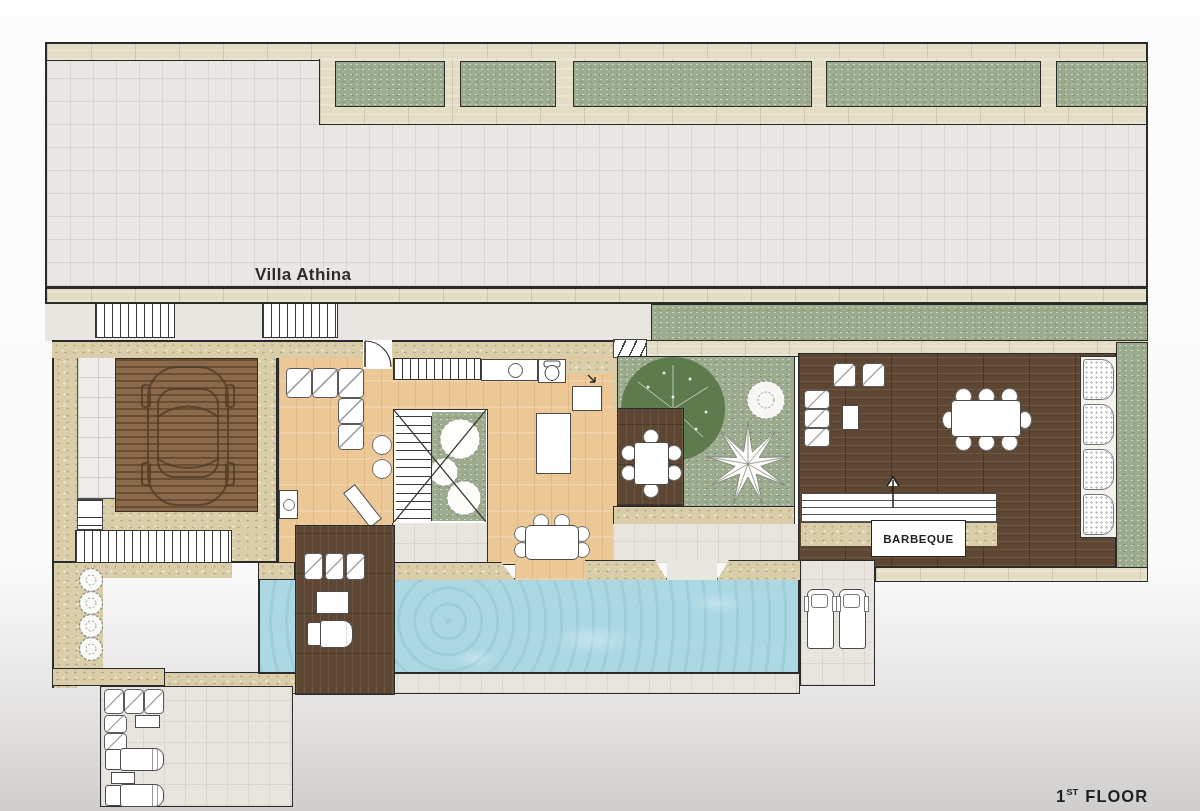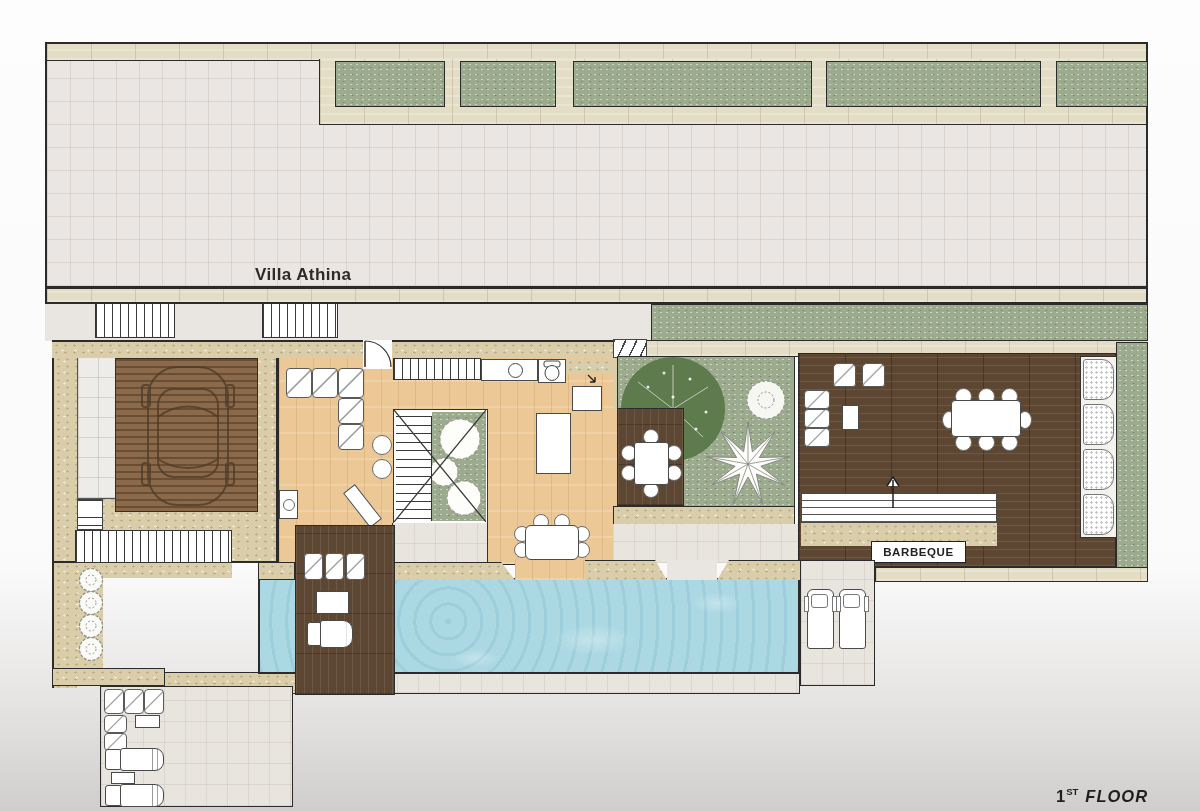--- a/index.html
+++ b/index.html
@@ -28,21 +28,21 @@
   .m-wtiles{background-color:#edece8;background-image:repeating-linear-gradient(0deg,rgba(150,150,145,.3) 0 1px,transparent 1px 20px),repeating-linear-gradient(90deg,rgba(150,150,145,.3) 0 1px,transparent 1px 20px);}
   .w{background:#fff;border:1.3px solid #4a4a4a;}
   .seat{background:#fff;border:1.4px solid #5a5a5a;border-radius:4px;background-image:linear-gradient(135deg,transparent 44%,rgba(120,120,120,.8) 48%,transparent 52%);}
   .cc{border-radius:50%;background:#fff;border:1.3px solid #6a6a6a;}
   .bl{border:1.5px solid var(--line);}
   .bl2{border:2px solid var(--line);}
   .lounger-h{background:#fff;border:1.2px solid #777;border-radius:3px 12px 12px 3px;background-image:radial-gradient(rgba(150,150,150,.55) 1px,transparent 1.3px);background-size:5px 5px;background-position:0 0;}
   .villa-title{font-size:17px;font-weight:bold;color:#2f2b29;letter-spacing:.4px;}
   .floor-label{font-size:16.5px;font-weight:bold;color:#1f1f1f;letter-spacing:1px;}
   .floor-label sup{font-size:9.5px;vertical-align:7px;letter-spacing:0;}
-  .floor-word{margin-left:7px;font-style:italic;}
+  .floor-word{margin-left:7px;}
   .bbq-box{background:#fff;border:1.8px solid #222;display:flex;align-items:center;justify-content:center;font-size:11.5px;font-weight:bold;color:#222;letter-spacing:.6px;}
 </style>
 </head>
 <body>
 
 <div class="plan">
   <div class="abs backdrop"></div>
 
   <div class="abs m-terrace bl2" style="left:45px;top:42px;width:1103px;height:246px;">
     <div class="abs m-band" style="left:0;top:0;width:1099px;height:17px;border-bottom:1.5px solid var(--line);"></div>
@@ -232,21 +232,21 @@
       <div class="abs lounger-h" style="left:2px;top:137px;width:31px;height:41px;"></div>
     </div>
     <div class="abs w" style="left:2px;top:139px;width:196px;height:30px;background-image:repeating-linear-gradient(180deg,transparent 0 6px,#555 6px 7px);"></div>
     <svg class="abs" style="left:86px;top:122px;" width="16" height="34" viewBox="0 0 16 34">
       <path d="M8,32 L8,4 M2,10 L8,1 L14,10" stroke="#222" stroke-width="1.5" fill="#fff"></path>
     </svg>
     <div class="abs m-stone" style="left:2px;top:169px;width:196px;height:23px;"></div>
   </div>
   <div class="abs m-grass bl" style="left:1116px;top:342px;width:32px;height:226px;"></div>
   <div class="abs m-band bl" style="left:875px;top:567px;width:273px;height:15px;"></div>
-  <div class="abs bbq-box" style="left:871px;top:541px;width:95px;height:22px;">
+  <div class="abs bbq-box" style="left:871px;top:520px;width:95px;height:37px;">
     <span>BARBEQUE</span>
   </div>
 
   <div class="abs m-terrace2 bl" style="left:800px;top:560px;width:75px;height:126px;">
     <div class="abs w" style="left:6px;top:28px;width:27px;height:60px;border-radius:6px 6px 3px 3px;">
       <div class="abs" style="left:3px;top:4px;width:17px;height:14px;border:1.1px solid #777;border-radius:3px;"></div>
       <div class="abs" style="left:-4px;top:6px;width:5px;height:16px;border:1.1px solid #777;background:#fff;"></div>
       <div class="abs" style="left:24px;top:6px;width:5px;height:16px;border:1.1px solid #777;background:#fff;"></div>
     </div>
     <div class="abs w" style="left:38px;top:28px;width:27px;height:60px;border-radius:6px 6px 3px 3px;">

